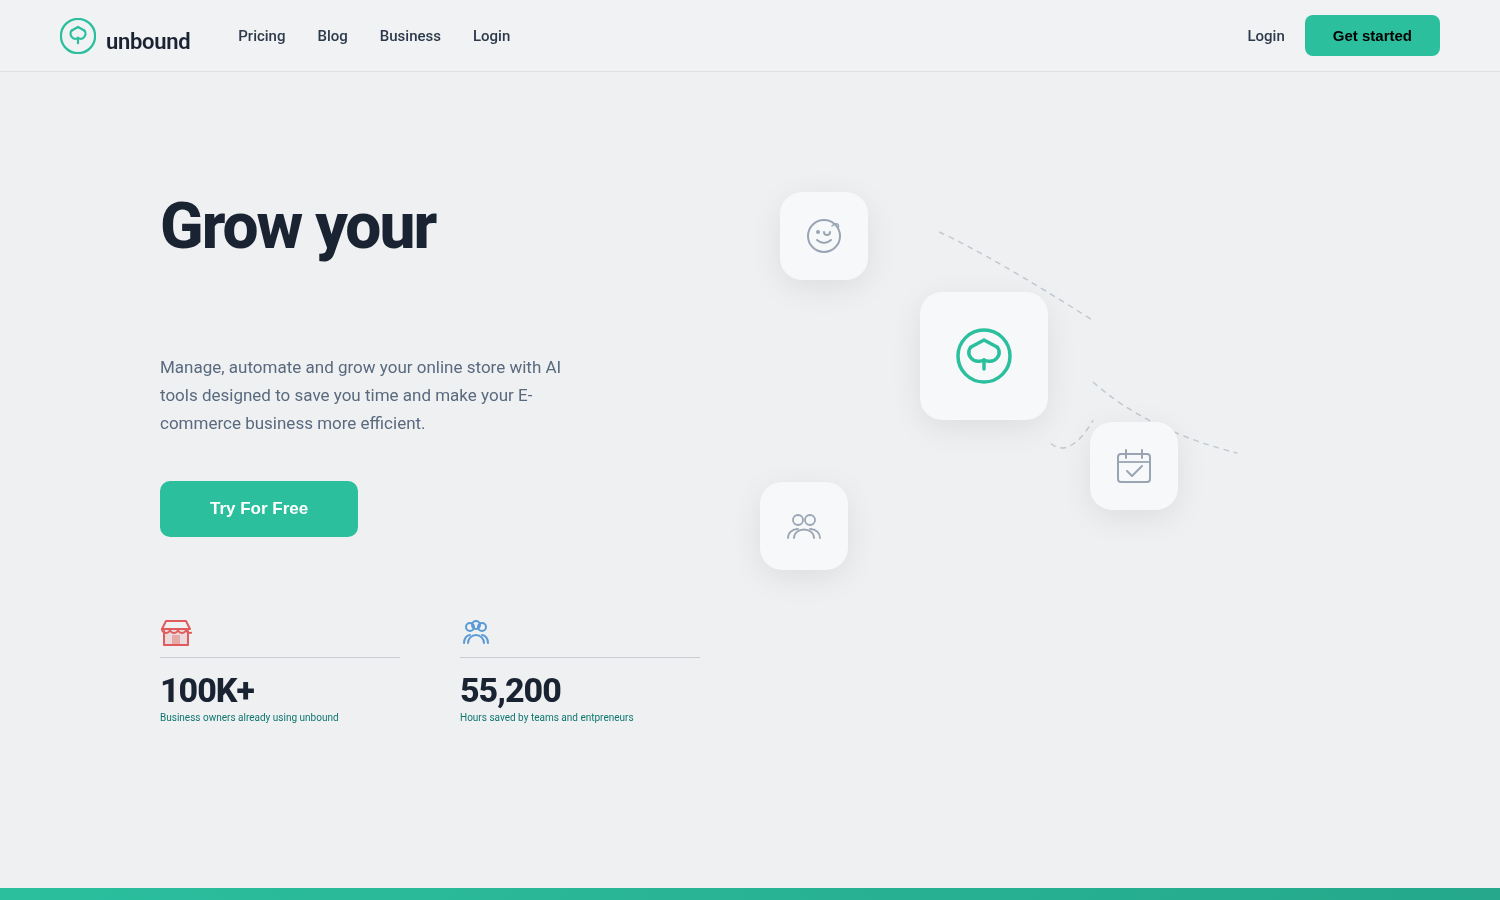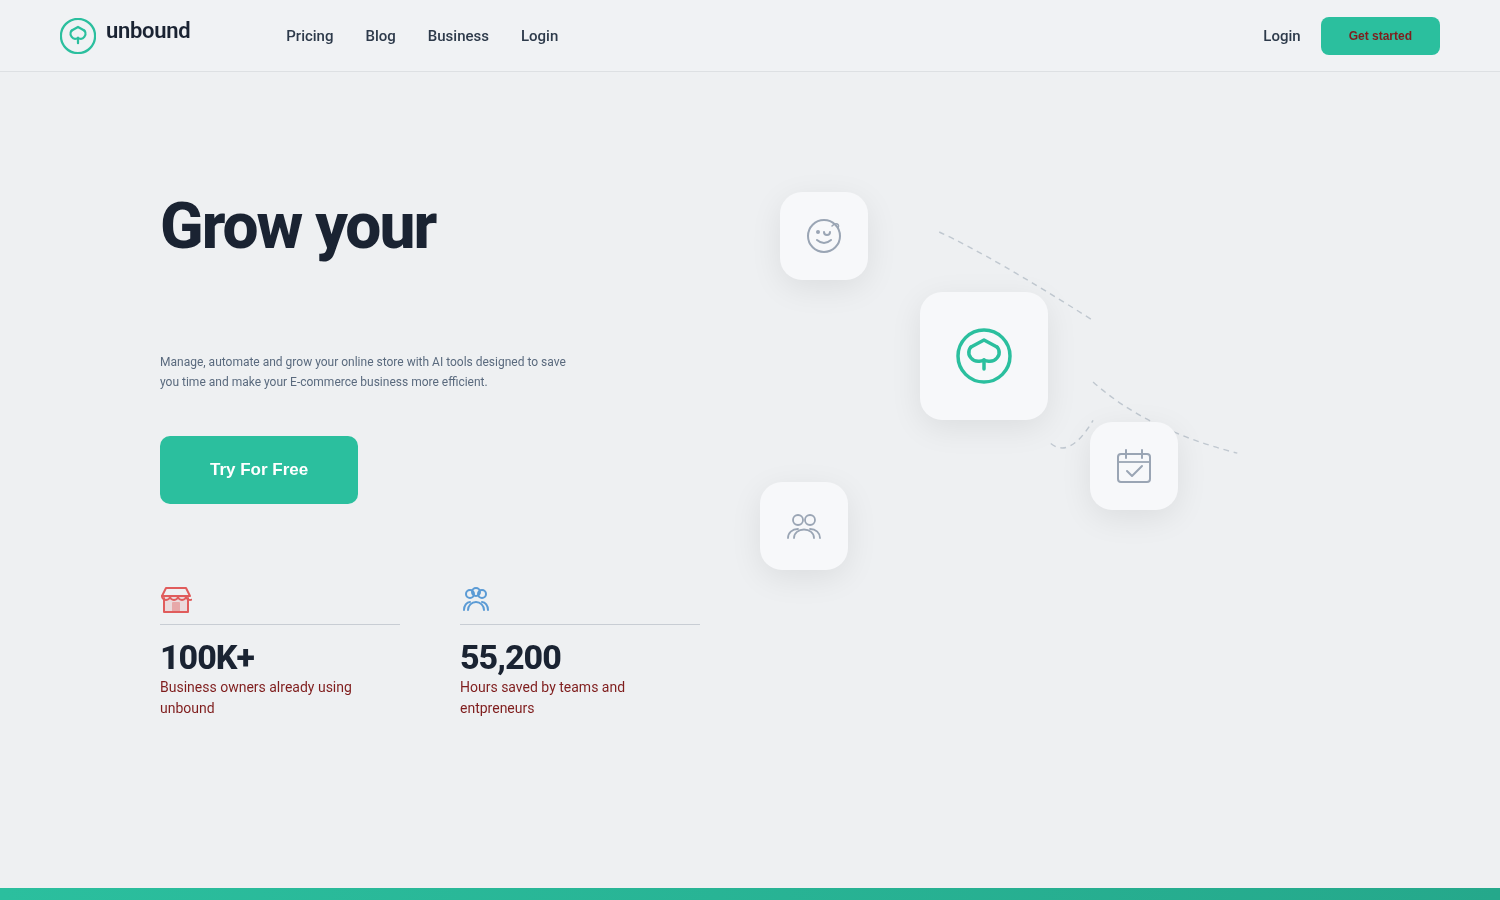--- a/index.html
+++ b/index.html
@@ -20,64 +20,63 @@
       padding: 0 60px;
       justify-content: space-between;
     }
     .nav-left {
       display: flex;
       align-items: center;
       gap: 48px;
     }
     .logo {
       display: flex;
-      align-items: flex-start;
+      align-items: flex-end;
       gap: 10px;
       text-decoration: none;
     }
     .logo-icon {
       width: 36px;
       height: 36px;
     }
     .logo-text {
       font-size: 22px;
       font-weight: 600;
       color: #1a2332;
       letter-spacing: -0.3px;
     }
     .nav-links {
       display: flex;
       gap: 32px;
       list-style: none;
-      margin-left: 48px;
     }
     .nav-links a {
       text-decoration: none;
       color: #2d3a4a;
       font-size: 15px;
       font-weight: 500;
     }
     .nav-right {
       display: flex;
       align-items: center;
       gap: 20px;
     }
     .login-link {
       color: #2d3a4a;
       font-size: 15px;
       font-weight: 500;
       text-decoration: none;
     }
     .get-started-btn {
       background: #2bbf9e;
-      color: #7f1d1d;
+      color: #000000;
       border: none;
       padding: 12px 28px;
       border-radius: 8px;
-      font-size: 12px;
+      font-size: 15px;
       font-weight: 600;
       cursor: pointer;
       transition: background 0.2s;
     }
 
     
     .hero {
       display: flex;
       align-items: flex-start;
       padding: 80px 60px 60px 160px;
@@ -90,31 +89,31 @@
     }
     .hero-title {
       font-size: 64px;
       font-weight: 800;
       color: #1a2332;
       line-height: 1.1;
       letter-spacing: -2px;
       margin-bottom: 20px;
     }
     .hero-subtitle {
-      font-size: 12px;
+      font-size: 17px;
       color: #5a6a7e;
       line-height: 1.65;
       max-width: 420px;
       margin-bottom: 44px;
     }
     .try-free-btn {
       background: #2bbf9e;
       color: #fff;
       border: none;
-      padding: 24px 50px;
+      padding: 18px 50px;
       border-radius: 10px;
       font-size: 17px;
       font-weight: 600;
       cursor: pointer;
       transition: background 0.2s;
       display: inline-block;
     }
 
     
     .stats {
@@ -135,22 +134,22 @@
       background: #c8cdd4;
       margin-bottom: 12px;
     }
     .stat-number {
       font-size: 34px;
       font-weight: 800;
       color: #1a2332;
       letter-spacing: -1px;
     }
     .stat-label {
-      font-size: 14px;
-      color: #7f1d1d;
+      font-size: 10px;
+      color: #0f766e;
       line-height: 1.5;
       max-width: 200px;
     }
 
     
     .hero-right {
       flex: 1;
       position: relative;
       min-height: 500px;
       margin-top: -20px;

